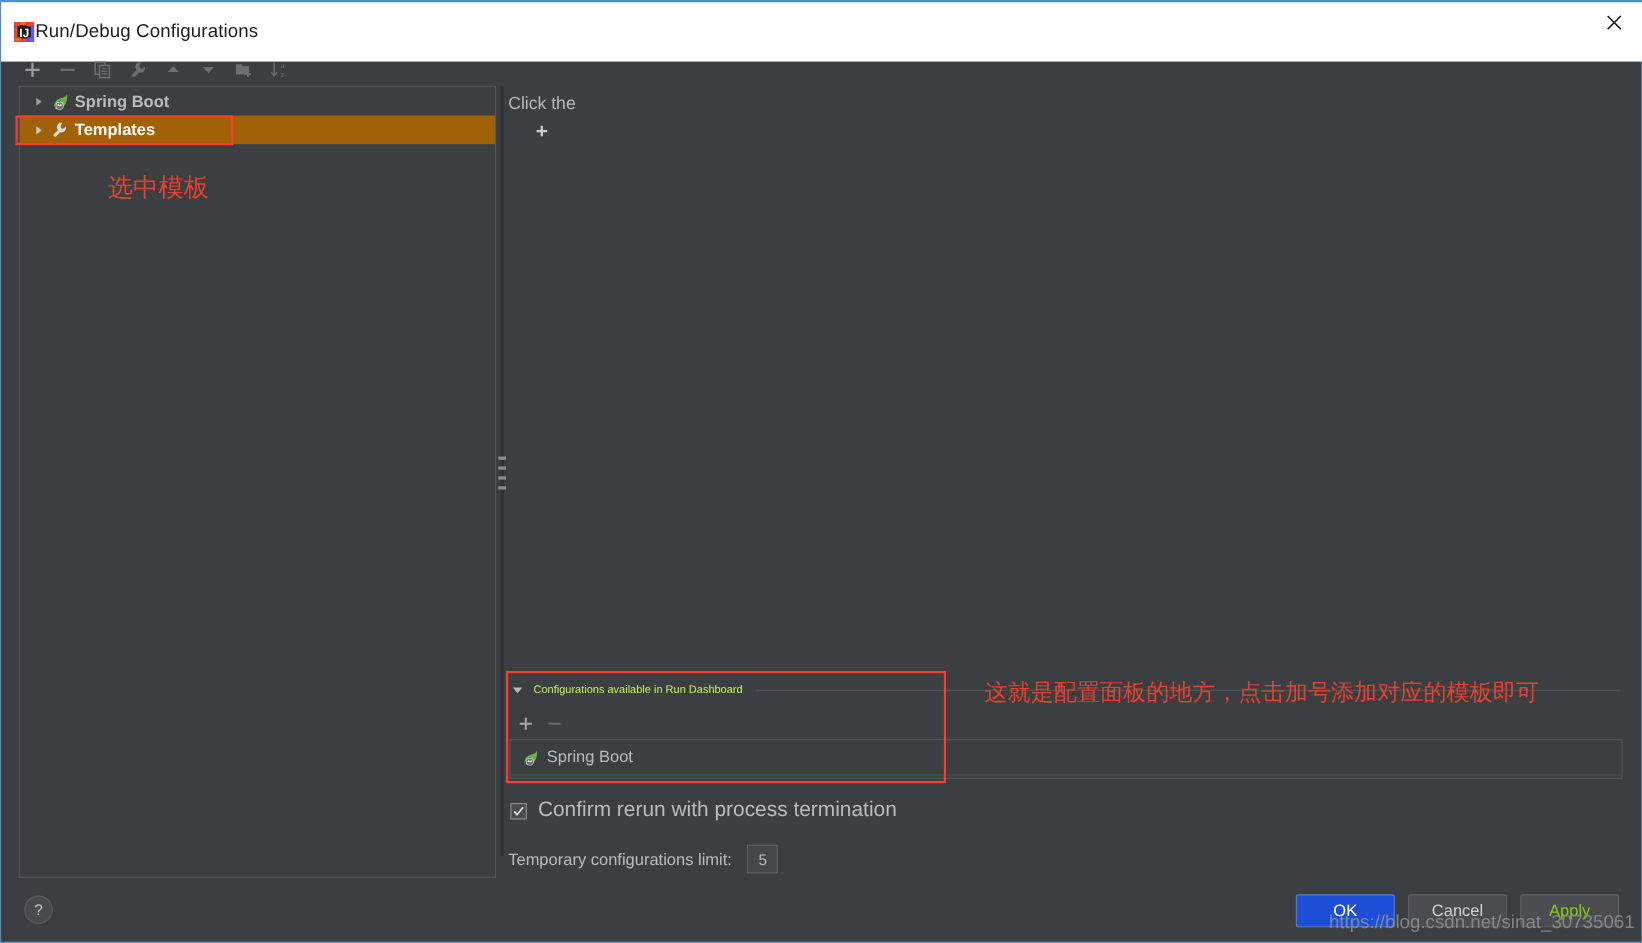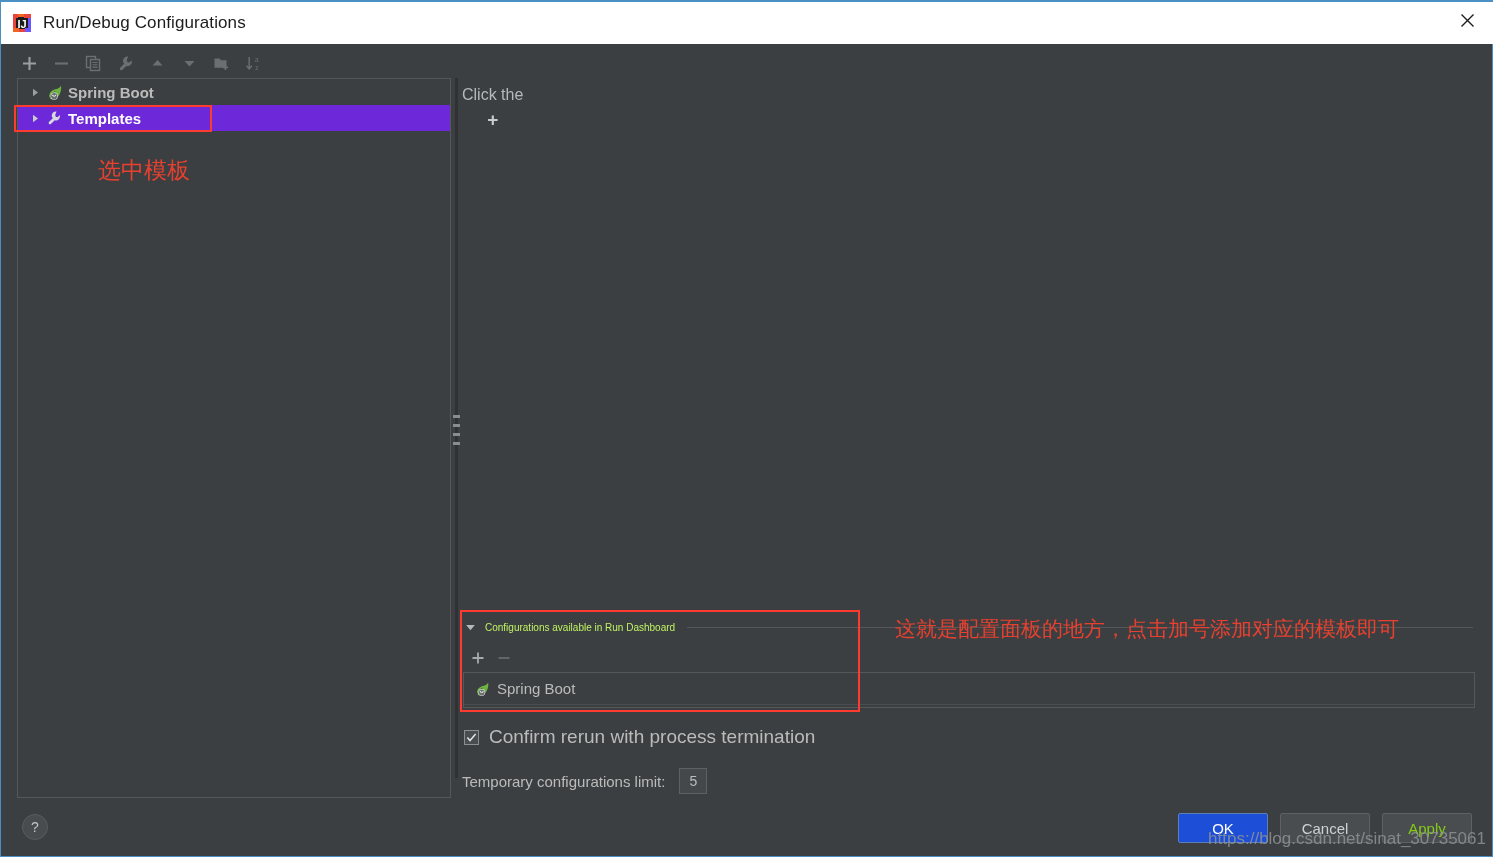--- a/index.html
+++ b/index.html
@@ -13,31 +13,31 @@
     position: relative;
     width: 1493px; height: 857px;
     background: #3c3f41;
     border: 1px solid #4a90c4;
     border-top: none;
   }
 
   
   .titlebar {
     position: absolute; left: 0; top: 0;
-    width: 1493px; height: 44px;
+    width: 1493px; height: 56px;
     background: #ffffff;
     border-top: 2px solid #4a90c4;
     display: flex; align-items: center;
   }
   .title-icon {
     margin-left: 11px; width: 20px; height: 20px;
     position: relative; flex: 0 0 auto;
   }
   .title-text {
-    margin-left: 11px;
+    margin-left: 0;
     font-size: 17px; color: #1c1c1c;
     letter-spacing: 0.1px;
   }
   .title-close {
     position: absolute; right: 0; top: 0;
     width: 54px; height: 36px;
     display: flex; align-items: center; justify-content: center;
     color: #1c1c1c;
   }
   .title-close svg { display: block; }
@@ -64,21 +64,21 @@
     border: 1px solid #555759;
   }
   .tree-row {
     height: 26px;
     display: flex; align-items: center;
     padding-left: 8px;
     font-size: 15px;
     color: #bbbbbb;
     font-weight: bold;
   }
-  .tree-row.selected { background: #6d28d9; color: #ffffff; align-items: center; }
+  .tree-row.selected { background: #a16207; color: #ffffff; align-items: center; }
   .tw-arrow {
     width: 18px; height: 18px;
     display: flex; align-items: center; justify-content: center;
     flex: 0 0 auto;
   }
   .tw-icon {
     width: 20px; height: 18px;
     display: flex; align-items: center; justify-content: center;
     flex: 0 0 auto; margin-right: 4px;
   }

